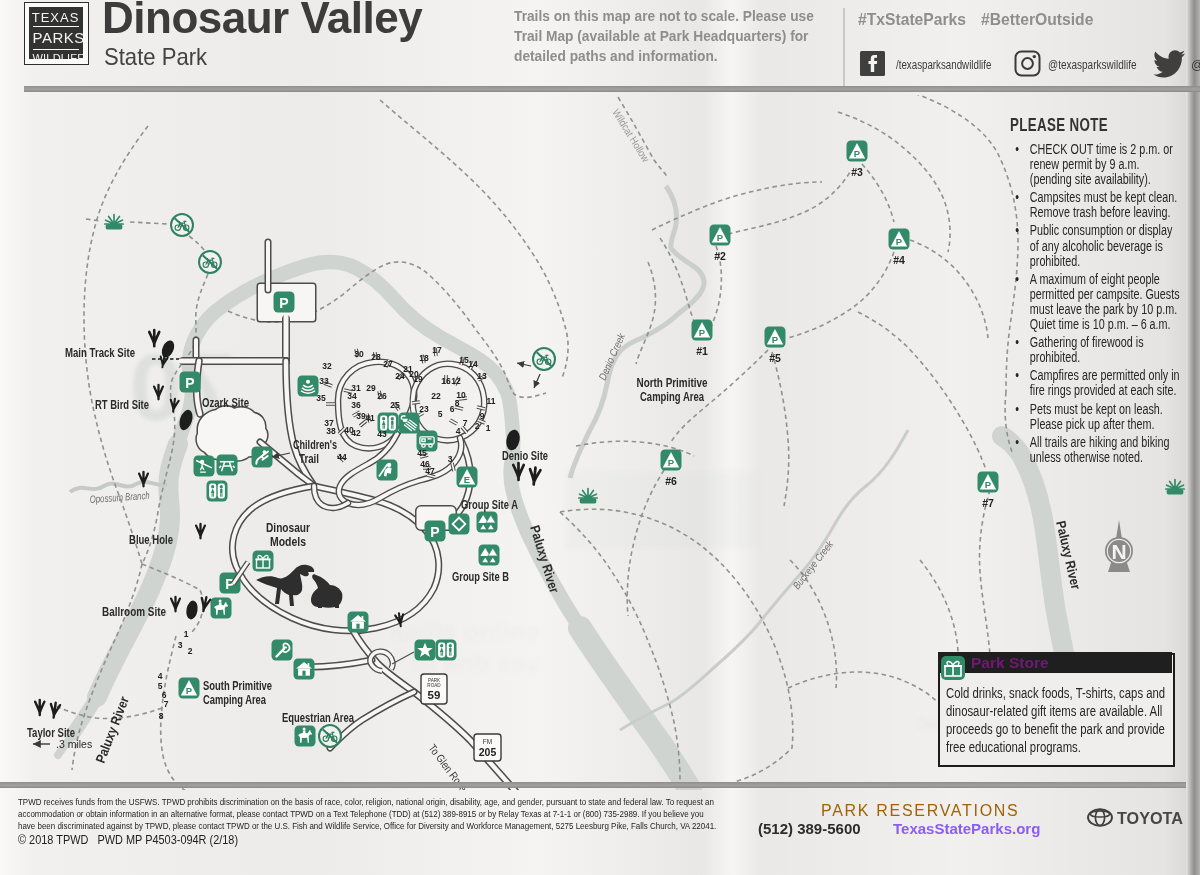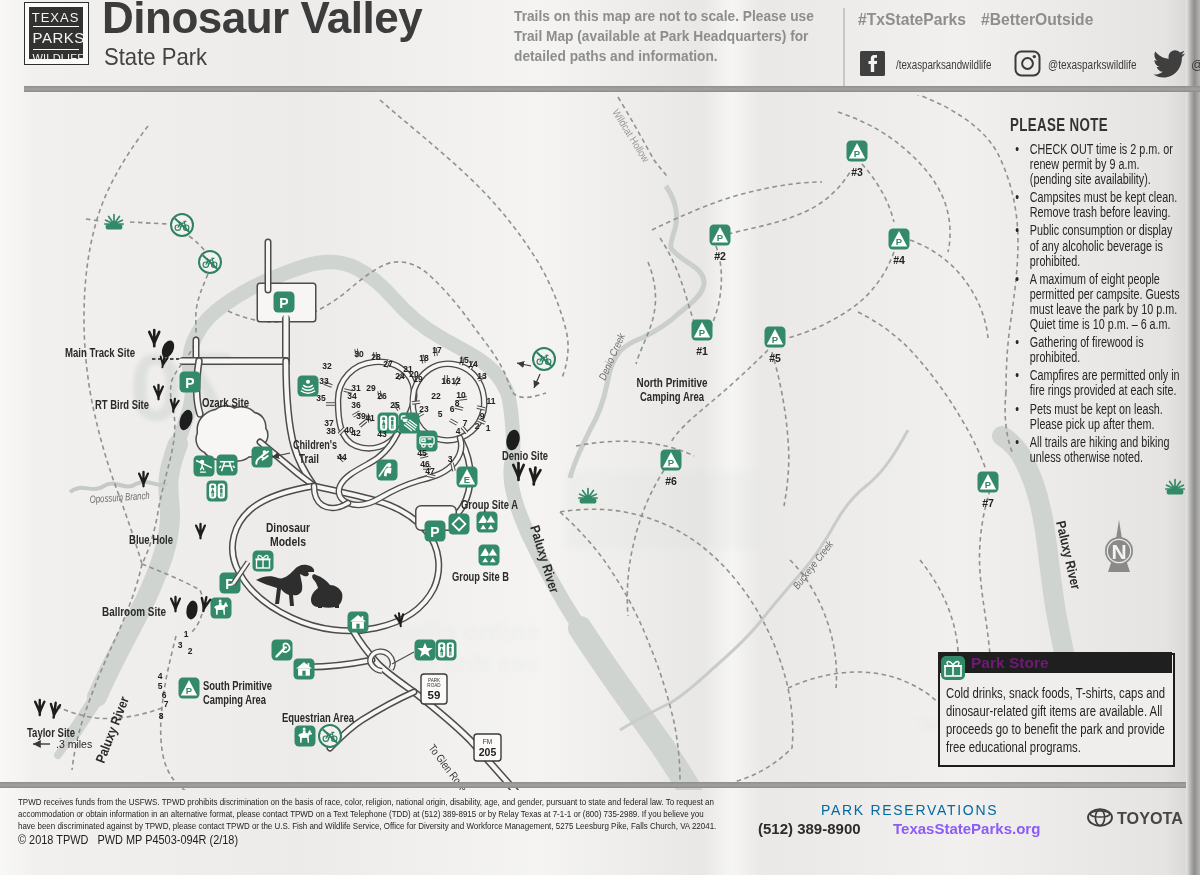--- a/index.html
+++ b/index.html
@@ -713,23 +713,23 @@
 <div class="abs" style="left:971px;top:654px;font-size:15.5px;font-weight:bold;color:#701a75;">Park Store</div>
 
 <div class="abs" style="left:946px;top:684px;width:280px;font-size:14px;line-height:18px;color:#262626;transform:scaleX(.81);transform-origin:0 0;">Cold drinks, snack foods, T-shirts, caps and<br>dinosaur-related gift items are available. All<br>proceeds go to benefit the park and provide<br>free educational programs.</div>
 
 <div class="abs" style="left:0;top:782px;width:1186px;height:6px;background:linear-gradient(180deg,#8e8e8c,#a2a19f 55%,#8b8b89);"></div>
 
 <div class="abs" style="left:18px;top:796px;width:800px;font-size:9px;line-height:12px;color:#1e1e1e;transform:scaleX(.885);transform-origin:0 0;">TPWD receives funds from the USFWS. TPWD prohibits discrimination on the basis of race, color, religion, national origin, disability, age, and gender, pursuant to state and federal law. To request an<br>accommodation or obtain information in an alternative format, please contact TPWD on a Text Telephone (TDD) at (512) 389-8915 or by Relay Texas at 7-1-1 or (800) 735-2989. If you believe you<br>have been discriminated against by TPWD, please contact TPWD or the U.S. Fish and Wildlife Service, Office for Diversity and Workforce Management, 5275 Leesburg Pike, Falls Church, VA 22041.</div>
 
 <div class="abs" style="left:18px;top:832px;font-size:13px;color:#1e1e1e;transform:scaleX(.84);transform-origin:0 0;">© 2018 TPWD&nbsp;&nbsp;&nbsp;PWD MP P4503-094R (2/18)</div>
 
-<div class="abs" style="left:821px;top:802px;font-size:14px;letter-spacing:1.7px;color:#0369a1;">PARK RESERVATIONS</div>
-
-<div class="abs" style="left:758px;top:820px;font-size:15px;font-weight:bold;color:#2c2c2c;">(512) 389-8900</div>
+<div class="abs" style="left:821px;top:802px;font-size:16px;letter-spacing:1.7px;color:#a16207;">PARK RESERVATIONS</div>
+
+<div class="abs" style="left:758px;top:820px;font-size:15px;font-weight:bold;color:#2c2c2c;">(512) 389-5600</div>
 
 <div class="abs" style="left:893px;top:820px;font-size:15px;font-weight:bold;color:#8b5cf6;">TexasStateParks.org</div>
 
 <svg class="abs" style="left:1087px;top:806px;" width="120" height="24" viewBox="0 0 120 24">
   <g fill="none" stroke="#3e3e3e">
         <ellipse cx="13" cy="11.5" rx="12" ry="8.2" stroke-width="1.9"></ellipse>
         <ellipse cx="13" cy="11.5" rx="4.6" ry="8" stroke-width="1.7"></ellipse>
         <ellipse cx="13" cy="8" rx="9.6" ry="3.1" stroke-width="1.5"></ellipse>
       </g>
   <text x="30" y="18" font-size="16.5" font-weight="bold" fill="#464646" font-family="Liberation Sans" textLength="66" lengthAdjust="spacingAndGlyphs">TOYOTA</text>

